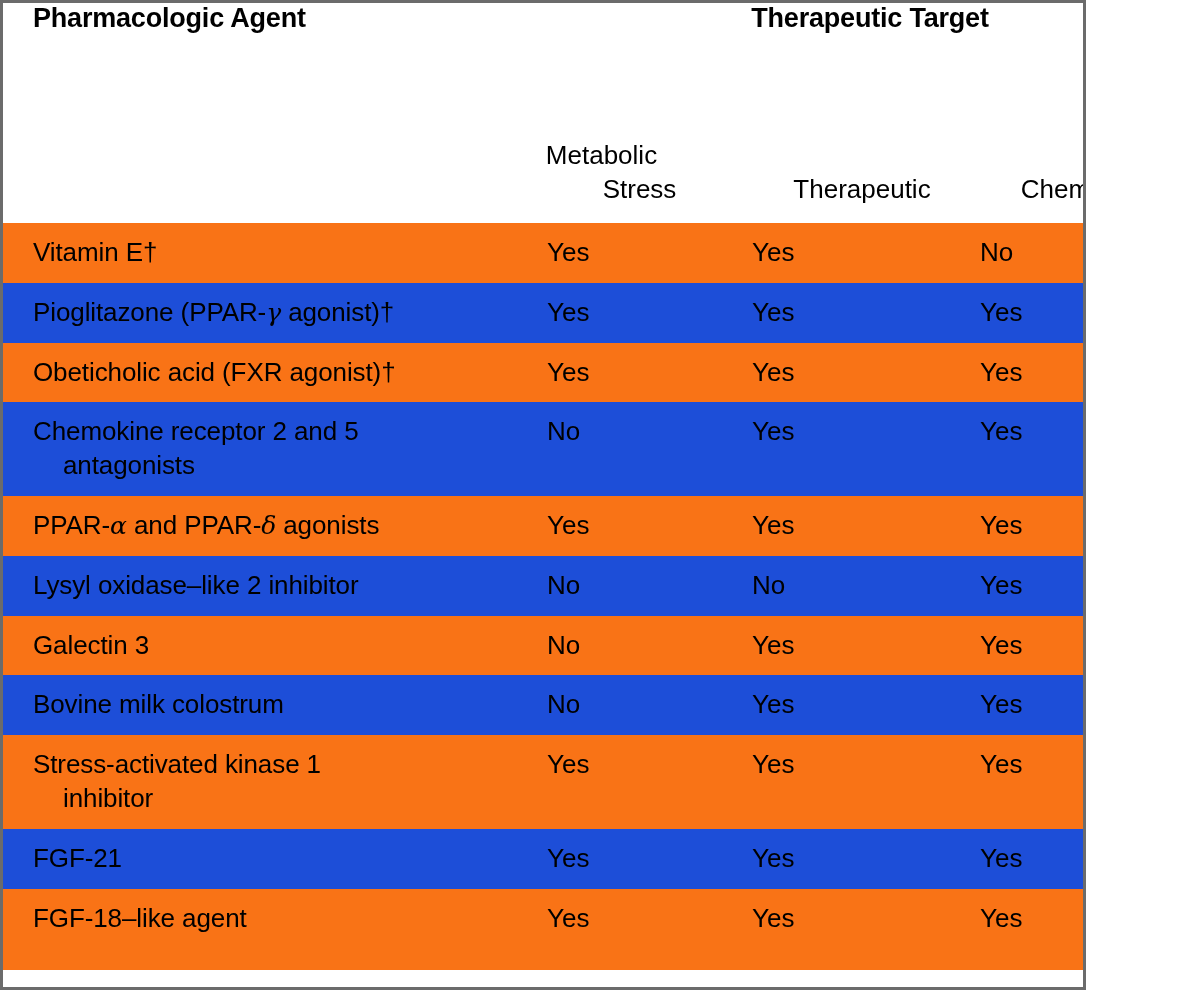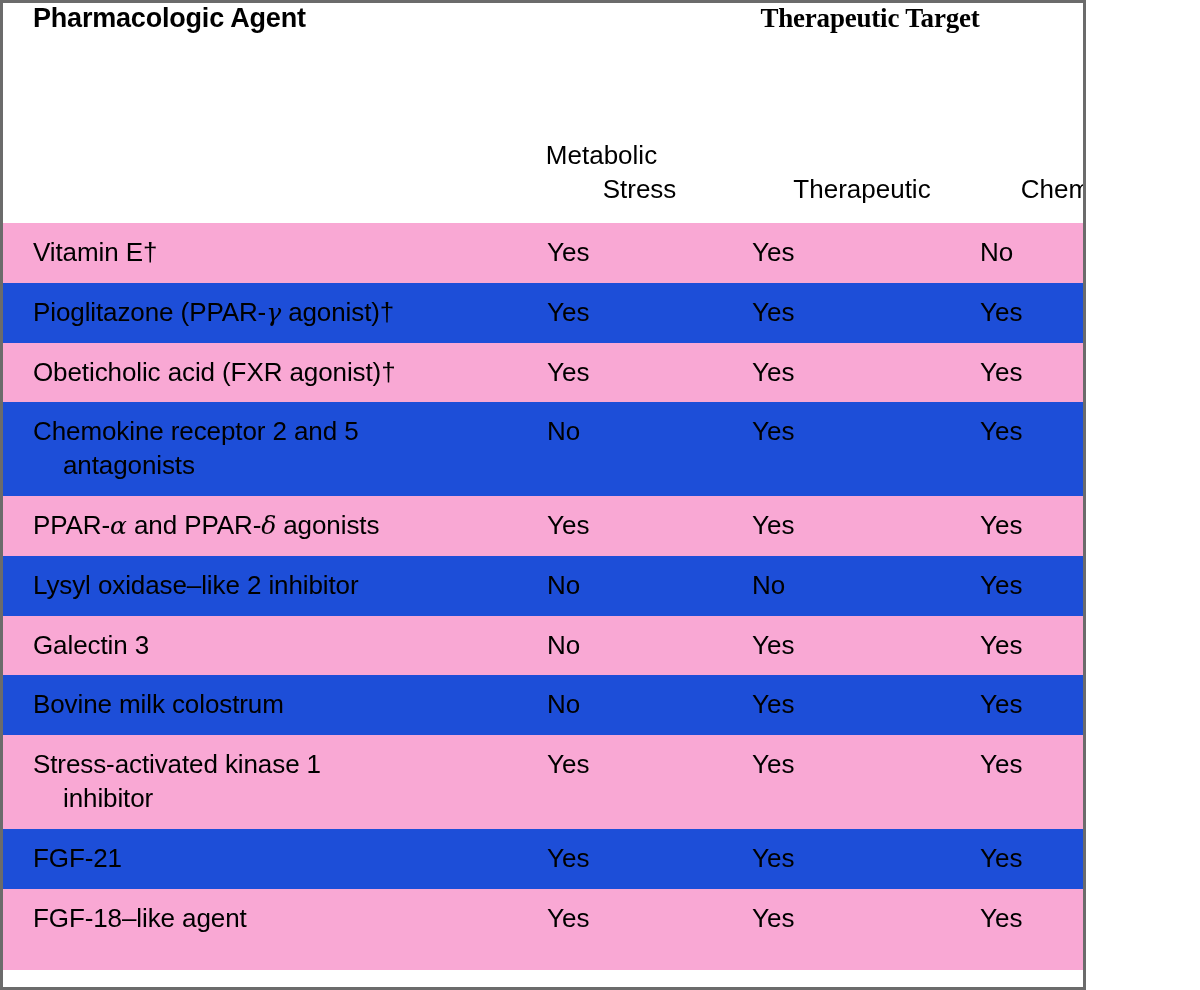--- a/index.html
+++ b/index.html
@@ -35,21 +35,21 @@
     height: 86px;
     vertical-align: top;
   }
   .hdr-title {
     font-size: 27px;
     font-weight: bold;
     letter-spacing: -0.2px;
     padding-top: 26px;
   }
   .hdr-title.left  { padding-left: 30px; text-align: left; }
-  .hdr-title.span  { text-align: center; font-family: Liberation Serif, serif; }
+  .hdr-title.span  { text-align: center; }
 
   tr.hdr-sub td {
     background: #ffffff;
     padding: 0;
     height: 117px;
     vertical-align: bottom;
     font-size: 26px;
     text-align: center;
     line-height: 1.31;
     padding-bottom: 17px;
@@ -62,21 +62,21 @@
   .sub-two .l1 { display: block; transform: translateX(-38px); }
   .sub-two .l2 { display: block; }
 
   
   tbody tr td {
     padding: 0;
     font-size: 26px;
     line-height: 1.30;
     vertical-align: top;
   }
-  tbody tr.odd  td { background: #f9a8d4; }
+  tbody tr.odd  td { background: #f97316; }
   tbody tr.even td { background: #1d4ed8; }
 
   td.agent {
     text-align: left;
     padding: 13px 10px 13px 30px;
     letter-spacing: -0.1px;
   }
   td.val {
     text-align: left;
     padding: 13px 4px 13px 4px;

